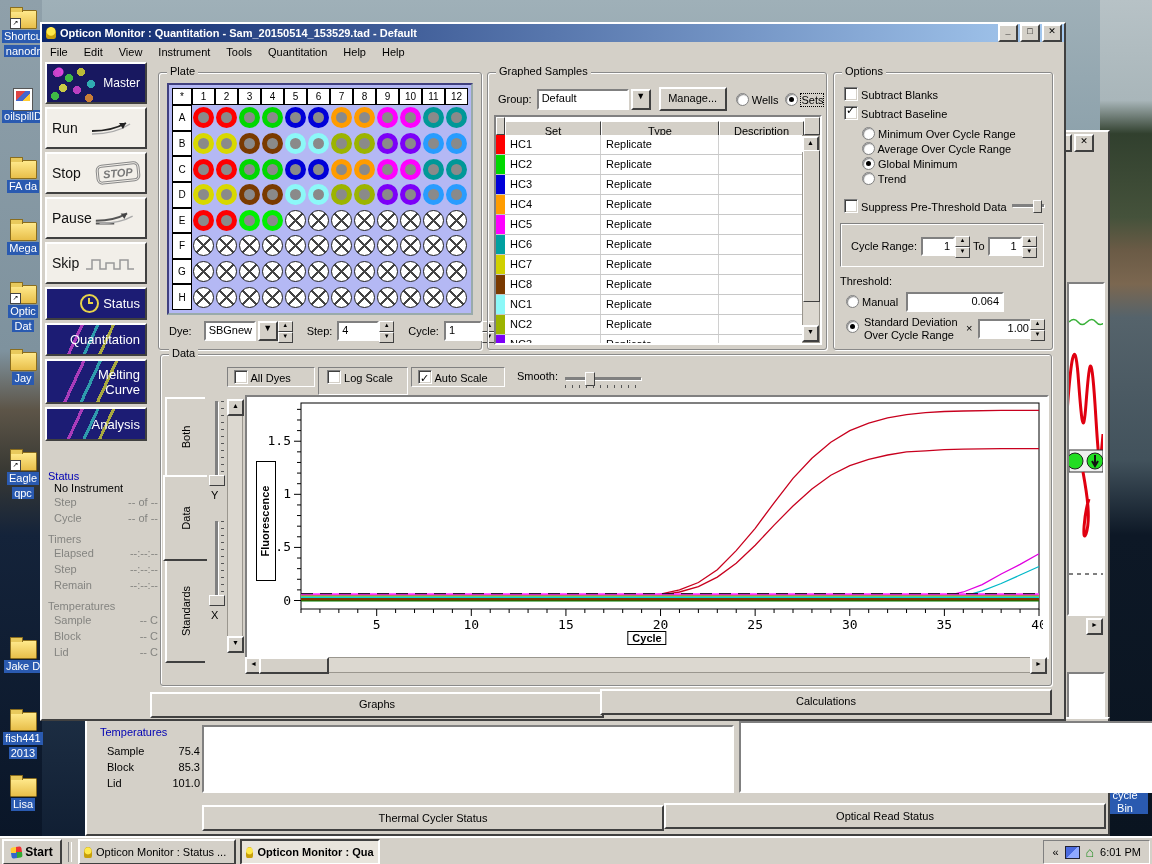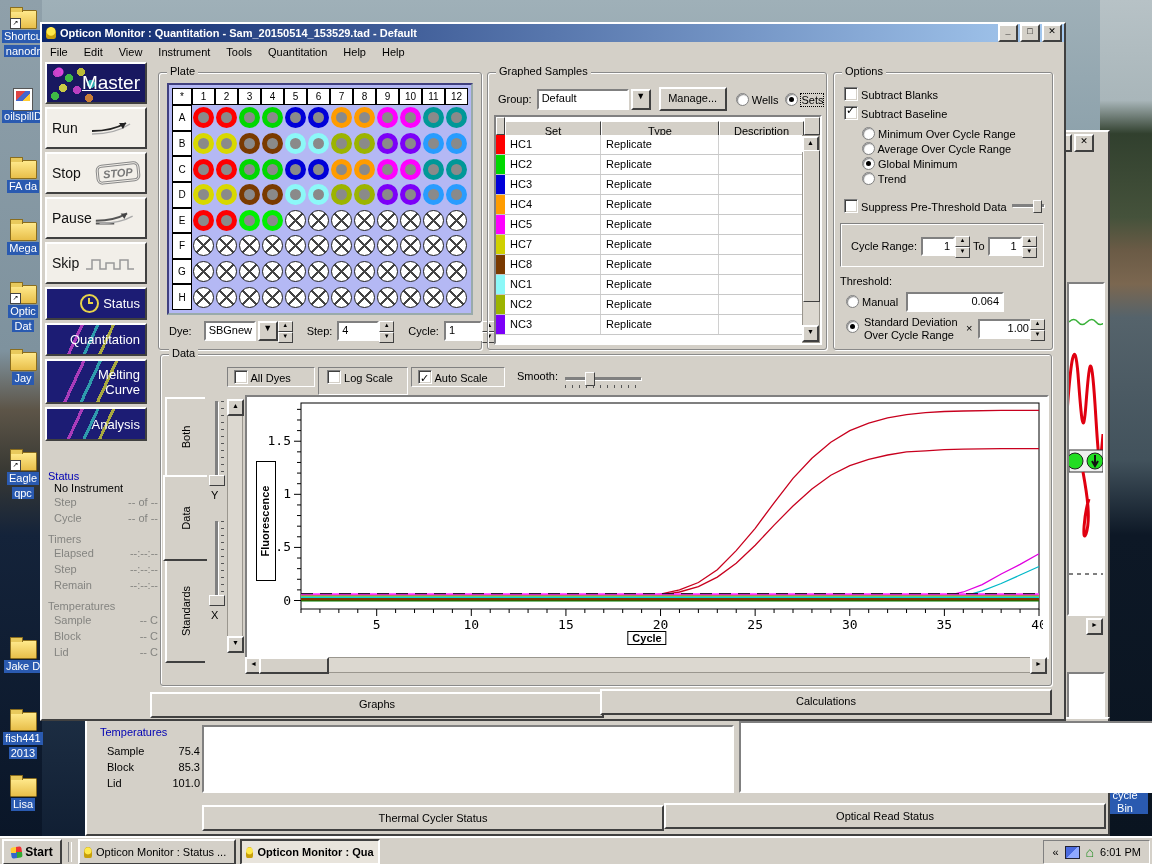--- a/index.html
+++ b/index.html
@@ -214,21 +214,21 @@
         <span class="mi">Quantitation</span>
         <span class="mi">Help</span>
         <span class="mi">Help</span>
       </div>
 
     <div style="position:absolute;left:0;top:38px;right:0;bottom:0;">
 
       <div id="navcol" style="position:absolute;left:3px;top:0px;width:106px;">
           <div class="navbtn navdark master" style="height:42px;">
             <span class="dots"></span>
-            <span style="position:relative;z-index:1;font-size:19px;text-decoration:underline;">Master</span>
+            <span style="position:relative;z-index:1;font-size:12px;">Master</span>
           </div>
           <div class="navbtn navlight" style="height:42px;">
             <span style="font-size:14px;">Run</span>
             <svg width="50" height="18" viewBox="0 0 50 18">
               <path d="M2 15 Q25 15 40 5" fill="none" stroke="#aaa" stroke-width="1.5"></path>
               <path d="M2 12 Q22 12 36 4" fill="none" stroke="#222" stroke-width="2"></path>
               <path d="M36 4 l-7 0 4 6 z" fill="#222"></path>
             </svg>
           </div>
           <div class="navbtn navlight" style="height:42px;">
@@ -664,20 +664,21 @@
           <span style="margin-left:7px;"><span class="radio on"></span> <span style="outline:1px dotted #000;">Sets</span></span>
         </div>
         <div class="sunken" style="position:absolute;left:6px;top:42px;width:324px;height:226px;overflow:hidden;">
           <div class="shead" id="samples-head" style="white-space:nowrap;"><span style="width:9px;"></span><span style="width:96px;">Set</span><span style="width:118px;">Type</span><span style="width:85px;">Description</span><span style="width:16px;"></span></div>
           <div id="samples-body" style="position:absolute;left:0;top:18px;right:16px;bottom:0;overflow:hidden;">
               <div class="srow"><span class="swatch" style="background:#ff0000;"></span><span class="scell" style="width:96px;">HC1</span><span class="scell" style="width:118px;">Replicate</span><span class="scell" style="width:95px;border-right:none;"></span></div>
               <div class="srow"><span class="swatch" style="background:#00d800;"></span><span class="scell" style="width:96px;">HC2</span><span class="scell" style="width:118px;">Replicate</span><span class="scell" style="width:95px;border-right:none;"></span></div>
               <div class="srow"><span class="swatch" style="background:#0000d8;"></span><span class="scell" style="width:96px;">HC3</span><span class="scell" style="width:118px;">Replicate</span><span class="scell" style="width:95px;border-right:none;"></span></div>
               <div class="srow"><span class="swatch" style="background:#ff9c00;"></span><span class="scell" style="width:96px;">HC4</span><span class="scell" style="width:118px;">Replicate</span><span class="scell" style="width:95px;border-right:none;"></span></div>
               <div class="srow"><span class="swatch" style="background:#ff00ff;"></span><span class="scell" style="width:96px;">HC5</span><span class="scell" style="width:118px;">Replicate</span><span class="scell" style="width:95px;border-right:none;"></span></div>
+              <div class="srow"><span class="swatch" style="background:#00a0a0;"></span><span class="scell" style="width:96px;">HC6</span><span class="scell" style="width:118px;">Replicate</span><span class="scell" style="width:95px;border-right:none;"></span></div>
               <div class="srow"><span class="swatch" style="background:#d0d000;"></span><span class="scell" style="width:96px;">HC7</span><span class="scell" style="width:118px;">Replicate</span><span class="scell" style="width:95px;border-right:none;"></span></div>
               <div class="srow"><span class="swatch" style="background:#7a3a00;"></span><span class="scell" style="width:96px;">HC8</span><span class="scell" style="width:118px;">Replicate</span><span class="scell" style="width:95px;border-right:none;"></span></div>
               <div class="srow"><span class="swatch" style="background:#8cf8f8;"></span><span class="scell" style="width:96px;">NC1</span><span class="scell" style="width:118px;">Replicate</span><span class="scell" style="width:95px;border-right:none;"></span></div>
               <div class="srow"><span class="swatch" style="background:#9cb400;"></span><span class="scell" style="width:96px;">NC2</span><span class="scell" style="width:118px;">Replicate</span><span class="scell" style="width:95px;border-right:none;"></span></div>
               <div class="srow"><span class="swatch" style="background:#7c00f8;"></span><span class="scell" style="width:96px;">NC3</span><span class="scell" style="width:118px;">Replicate</span><span class="scell" style="width:95px;border-right:none;"></span></div>
             </div>
           <div style="position:absolute;right:0;top:18px;bottom:0;width:16px;" class="sb">
             <div class="sbarr" style="right:0px;top:0;">▲</div>
             <div class="sbarr" style="right:0px;bottom:0;">▼</div>
             <div style="position:absolute;left:0;top:14px;width:15px;height:150px;border:1px solid;border-color:#fff #404040 #404040 #fff;background:#d4d0c8;"></div>

